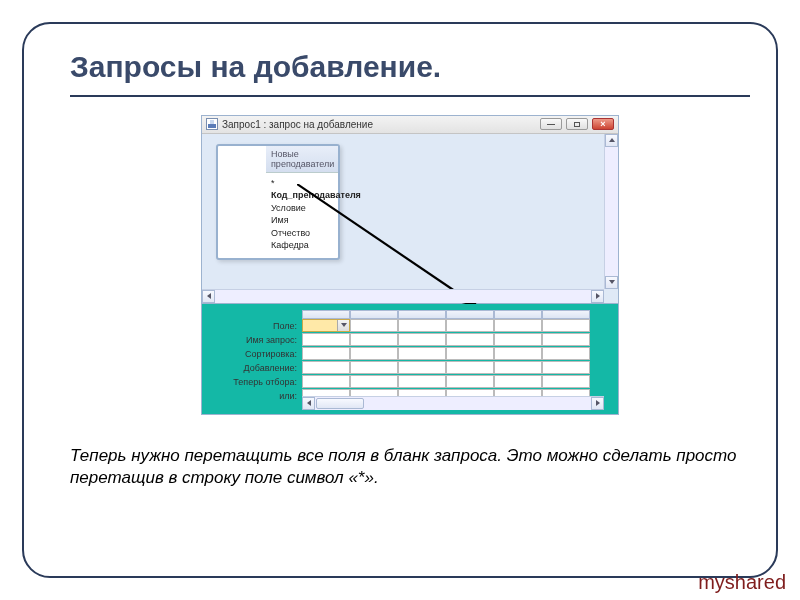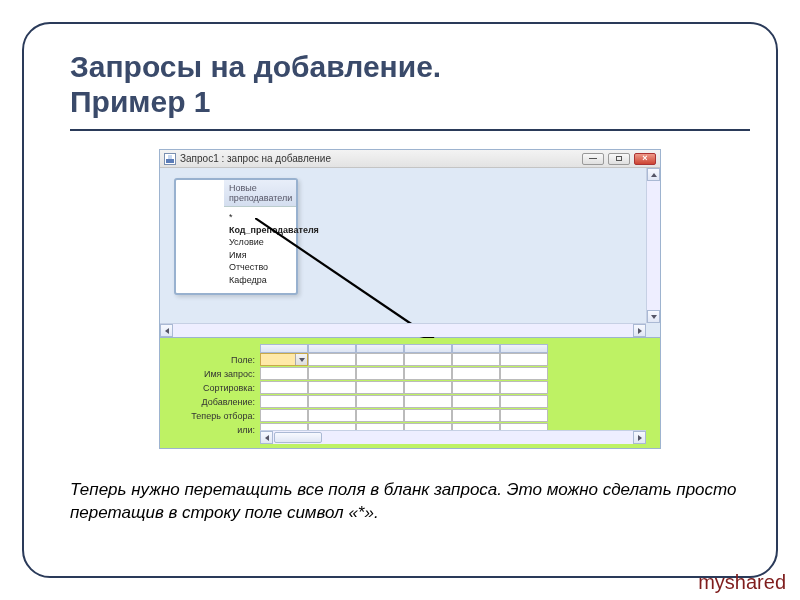--- a/index.html
+++ b/index.html
@@ -33,21 +33,21 @@
     color: #3a4a6a;
     line-height: 1.15;
     margin-bottom: 10px;
   }
   .title-underline {
     border: none;
     border-top: 2px solid #2a3a59;
     margin-bottom: 18px;
   }
   .screenshot {
-    width: 502px;
+    width: 418px;
     margin: 0 auto 30px auto;
     background: #d7e4f2;
     border: 1px solid #9db3cf;
     font-size: 10px;
     color: #333;
     position: relative;
   }
   .titlebar {
     display: flex;
     align-items: center;
@@ -124,21 +124,21 @@
     background:linear-gradient(#f7f9ff,#e1e7f5);
     border:1px solid #aab9d4;
     display:flex;align-items:center;justify-content:center;
   }
   .tri { width:0;height:0; }
   .tri-up{border-left:3px solid transparent;border-right:3px solid transparent;border-bottom:4px solid #556;}
   .tri-down{border-left:3px solid transparent;border-right:3px solid transparent;border-top:4px solid #556;}
   .tri-left{border-top:3px solid transparent;border-bottom:3px solid transparent;border-right:4px solid #556;}
   .tri-right{border-top:3px solid transparent;border-bottom:3px solid transparent;border-left:4px solid #556;}
   .lower-pane {
-    background:#bef264;
+    background:#14b8a6;
     padding: 6px 0 0 0;
     position: relative;
     height: 110px;
   }
   .grid {
     display:grid;
     grid-template-columns: 96px repeat(6, 48px);
     font-size: 9px;
     margin-left: 4px;
   }
@@ -198,21 +198,20 @@
 </style>
 </head>
 <body>
 
 <div class="slide-frame"></div>
 
 <div class="slide-inner">
 
   <div class="slide-title">
     <span>Запросы на добавление.</span><br>
-    <span>Пример 1</span>
   </div>
   <hr class="title-underline">
 
   <div class="screenshot">
 
     <div class="titlebar">
       <div class="title-icon">
         <svg width="8" height="8">
             <rect x="0" y="4" width="8" height="4" fill="#5b7cb8"></rect>
             <rect x="2" y="0" width="4" height="4" fill="#c9d9f0"></rect>

